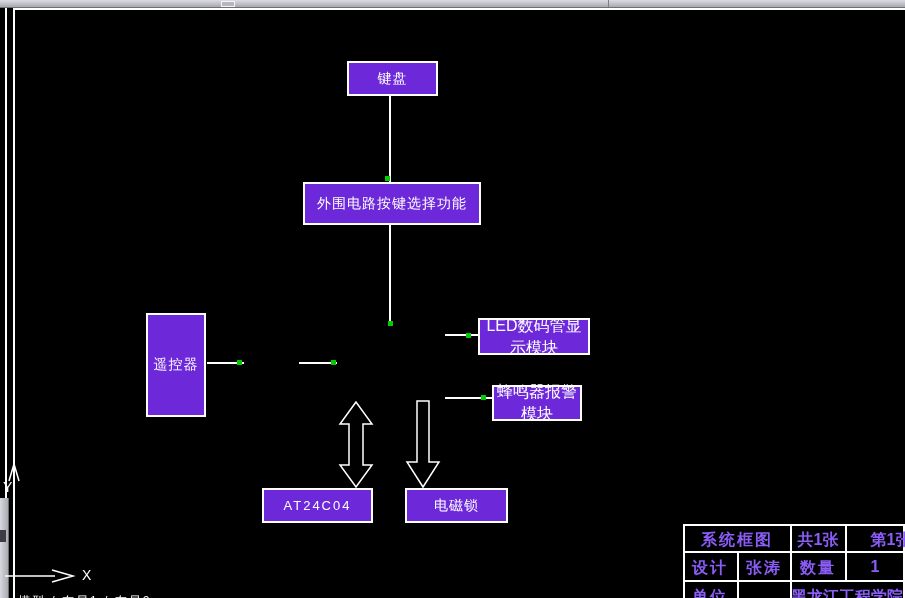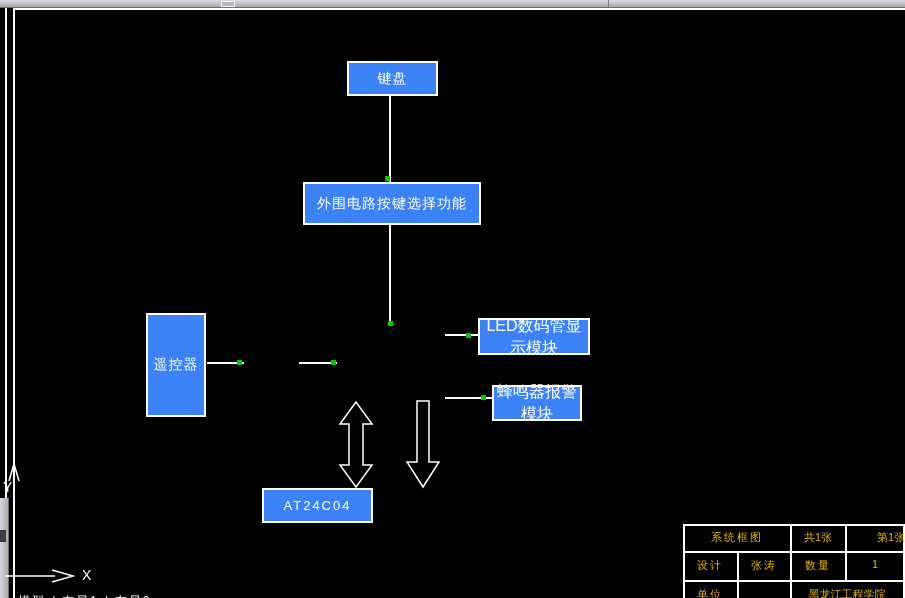--- a/index.html
+++ b/index.html
@@ -13,31 +13,31 @@
   .top-scrollbar .seg-edge{position:absolute;top:0;height:7px;width:1px;background:#7d7d85;}
   .top-scrollbar .bar-widget{position:absolute;left:221px;top:1px;width:12px;height:4px;
     border:1px solid #f4f4f8;background:#b6b6bd;}
   
   .vframe,.hframe,.tline,.tlineV{position:absolute;background:#fff;}
   
   .left-scrollbar{position:absolute;left:0;top:498px;width:8px;height:100px;
     background:linear-gradient(90deg,#d8d8de,#aaaab2);border-right:1px solid #6f6f77;}
   .left-scrollbar .notch{position:absolute;left:0;top:32px;width:6px;height:12px;background:#3c3c42;}
   
-  .block{position:absolute;border:2px solid #fff;background:#3b82f6;
+  .block{position:absolute;border:2px solid #fff;background:#6d28d9;
     display:flex;flex-direction:column;align-items:center;justify-content:center;
     text-align:center;font-size:14px;letter-spacing:1px;line-height:1.35;}
   .block.small{font-size:16px;letter-spacing:0;}
   .block.mcu{font-size:13px;letter-spacing:0;}
   svg.overlay{position:absolute;left:0;top:0;}
   
   .axis-label{position:absolute;font-size:14px;color:#fff;}
   
-  .tb-text{position:absolute;font-size:11px;letter-spacing:2px;white-space:nowrap;
-    transform:translateX(-50%);color:#eab308;}
+  .tb-text{position:absolute;font-size:16px;letter-spacing:2px;white-space:nowrap;
+    transform:translateX(-50%);color:#8b5cf6;font-weight:bold;}
   
   .tabs-cut{position:absolute;left:18px;top:591px;width:210px;height:7px;overflow:hidden;}
   .tabs-cut span{font-size:12px;line-height:12px;color:#fff;letter-spacing:2px;white-space:nowrap;}
 </style>
 </head>
 <body>
 
 <div id="stage">
 
   <div class="top-scrollbar">
@@ -92,20 +92,23 @@
   </div>
   <div class="block small" style="left:478px;top:318px;width:108px;height:33px;">
     <span>LED数码管显示模块</span>
   </div>
   <div class="block small" style="left:492px;top:385px;width:86px;height:32px;">
     <span>蜂鸣器报警模块</span>
   </div>
   <div class="block" style="left:262px;top:488px;width:107px;height:31px;letter-spacing:2px;font-size:13px;">
     <span>AT24C04</span>
   </div>
+  <div class="block" style="left:405px;top:488px;width:99px;height:31px;">
+    <span>电磁锁</span>
+  </div>
 
   <div class="axis-label" style="left:3px;top:479px;">Y</div>
   <div class="axis-label" style="left:82px;top:567px;">X</div>
 
   <div>
 
     <div class="tline" style="left:683px;top:524px;width:222px;height:2px;"></div>
     <div class="tline" style="left:683px;top:551px;width:222px;height:2px;"></div>
     <div class="tline" style="left:683px;top:580px;width:222px;height:2px;"></div>
 

